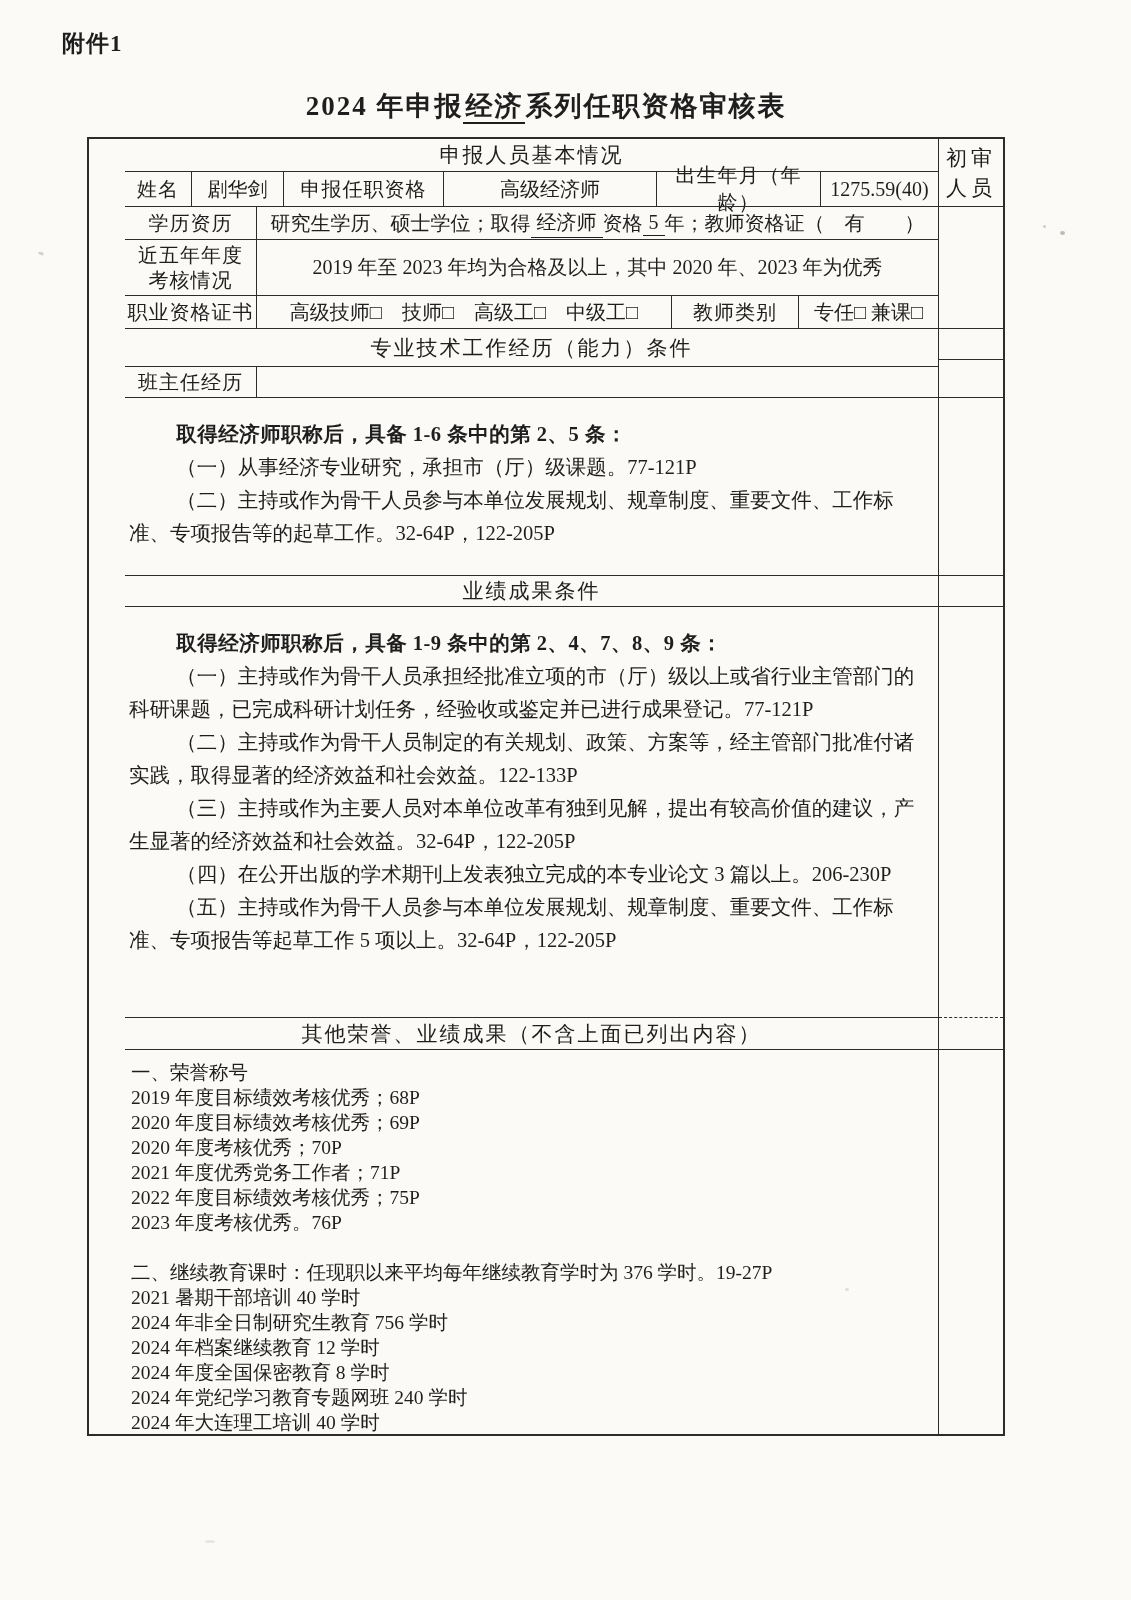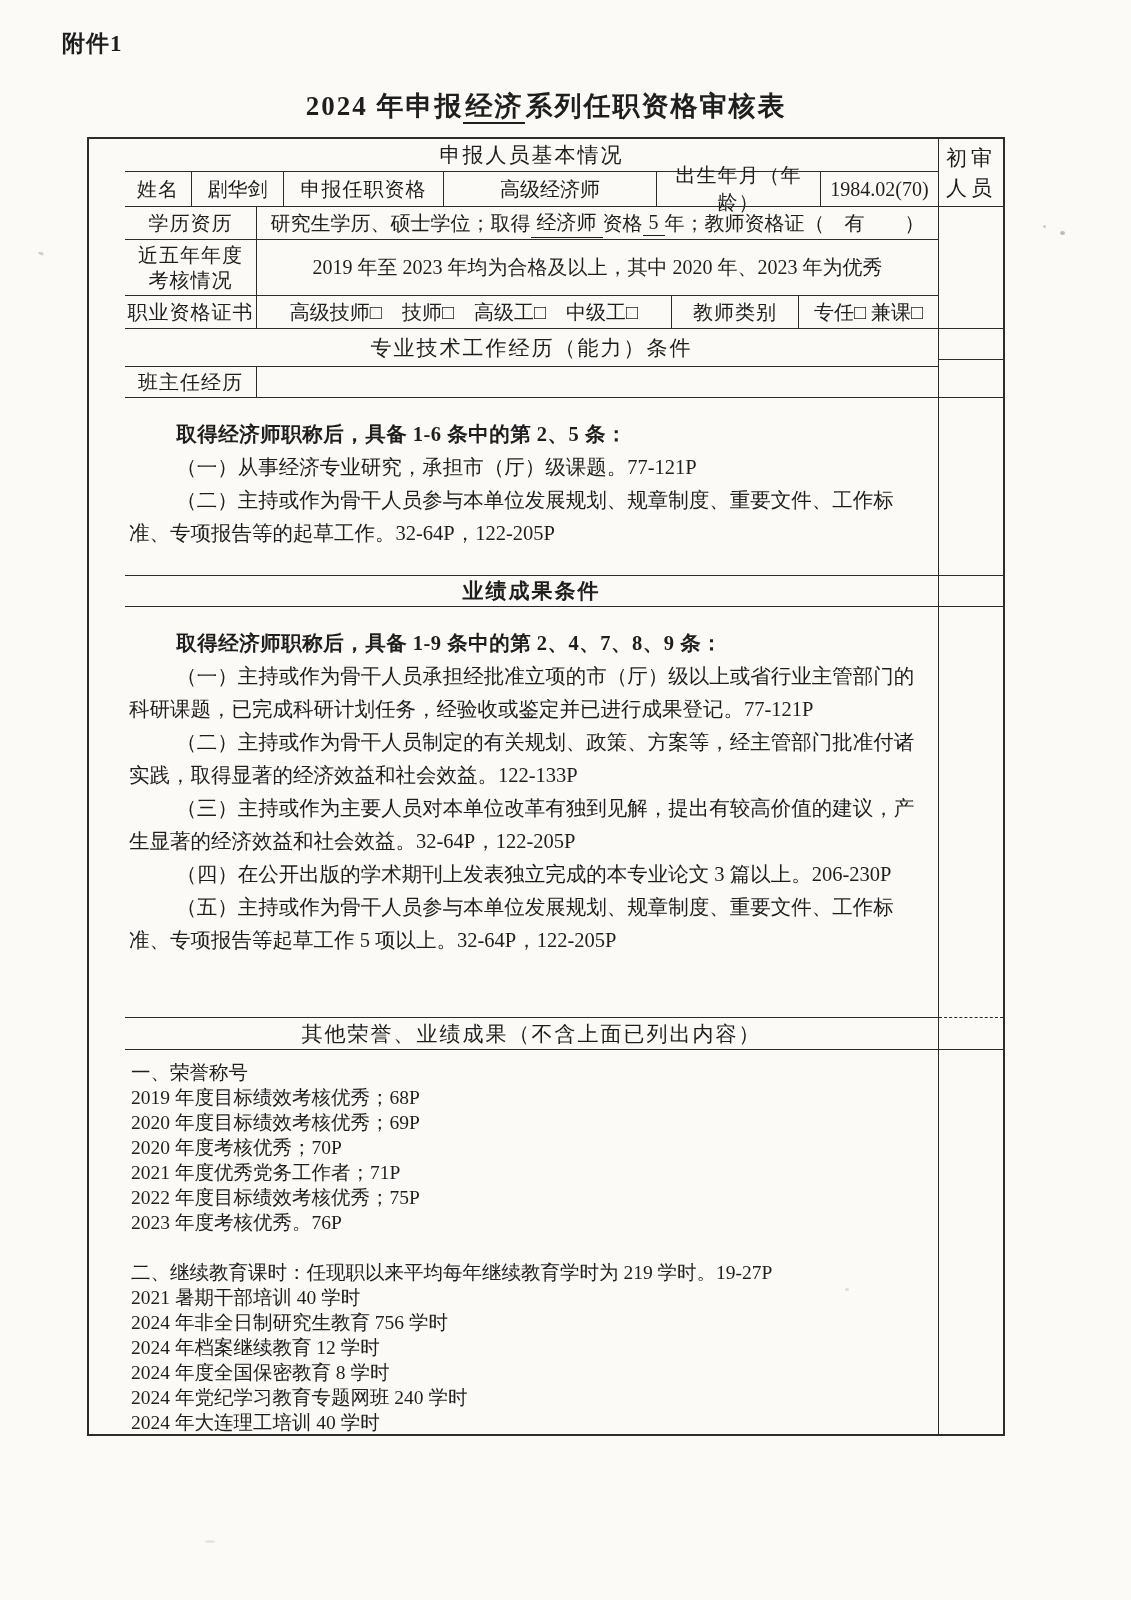--- a/index.html
+++ b/index.html
@@ -42,21 +42,21 @@
     display:flex;flex-direction:column;align-items:center;justify-content:center;
     font-size:21px;letter-spacing:4px;line-height:30px;
   }
 
   .fs-label{font-size:20px;letter-spacing:1px;}
   .fs-value{font-size:20px;}
 
   
   .h-r1{height:32px;} .h-r2{height:35px;} .h-r3{height:33px;} .h-r4{height:56px;}
   .h-r5{height:33px;} .h-r6{height:31px;} .h-r7{height:38px;} .h-r8{height:178px;}
-  .h-r9{height:31px;font-weight:bold;} .h-r10{height:411px;} .h-r11{height:32px;} .h-r12{height:385px;}
+  .h-r9{height:31px;} .h-r10{height:411px;} .h-r11{height:32px;} .h-r12{height:385px;}
   .h-c1{height:67px;} .h-c2{height:122px;} .h-c3{height:31px;} .h-c4{height:38px;}
   .h-c5{height:178px;} .h-c6{height:31px;} .h-c7{height:411px;} .h-c8{height:32px;} .h-c9{height:385px;}
 
   
   .w-name-l{width:66px;} .w-name-v{width:92px;} .w-apply-l{width:160px;}
   .w-apply-v{width:213px;} .w-birth-l{width:164px;} .w-birth-v{flex:1;}
   
   .w-lbl{width:131px;flex:0 0 131px;}
   .w-rest{flex:1;align-items:center;}
   
@@ -109,21 +109,21 @@
     <div class="row h-r1">
       <div class="cell section-head" style="flex:1">申报人员基本情况</div>
     </div>
 
     <div class="row h-r2">
       <div class="cell w-name-l fs-label">姓名</div>
       <div class="cell w-name-v fs-value">剧华剑</div>
       <div class="cell w-apply-l fs-label">申报任职资格</div>
       <div class="cell w-apply-v fs-value">高级经济师</div>
       <div class="cell w-birth-l fs-label">出生年月（年龄）</div>
-      <div class="cell w-birth-v fs-value">1984.02(70)</div>
+      <div class="cell w-birth-v fs-value">1275.59(40)</div>
     </div>
 
     <div class="row h-r3">
       <div class="cell w-lbl fs-label">学历资历</div>
       <div class="cell w-rest ed-line">
         <span>研究生学历、硕士学位；取得</span>
           <span class="u">经济师</span>
           <span>资格</span>
           <span class="u">5</span>
           <span>年；教师资格证（　有　　）</span>
@@ -193,21 +193,21 @@
         <div>
 
         <div>2019 年度目标绩效考核优秀；68P</div>
             <div>2020 年度目标绩效考核优秀；69P</div>
             <div>2020 年度考核优秀；70P</div>
             <div>2021 年度优秀党务工作者；71P</div>
             <div>2022 年度目标绩效考核优秀；75P</div>
             <div>2023 年度考核优秀。76P</div>
           </div>
         <div class="spacer-line"></div>
-        <div>二、继续教育课时：任现职以来平均每年继续教育学时为 219 学时。19-27P</div>
+        <div>二、继续教育课时：任现职以来平均每年继续教育学时为 376 学时。19-27P</div>
         <div>
 
         <div>2021 暑期干部培训 40 学时</div>
             <div>2024 年非全日制研究生教育 756 学时</div>
             <div>2024 年档案继续教育 12 学时</div>
             <div>2024 年度全国保密教育 8 学时</div>
             <div>2024 年党纪学习教育专题网班 240 学时</div>
             <div>2024 年大连理工培训 40 学时</div>
           </div>
       </div>

